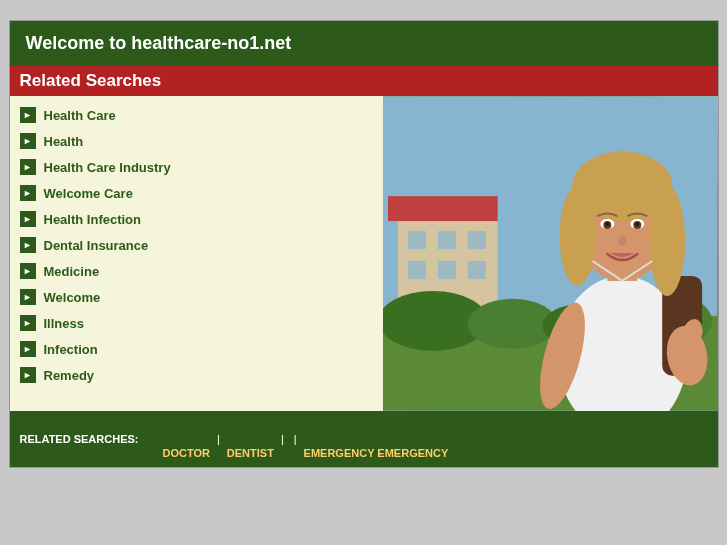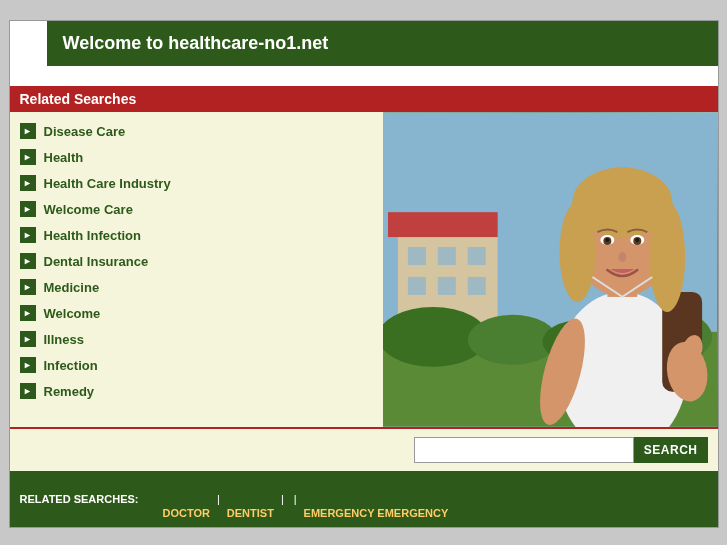--- a/index.html
+++ b/index.html
@@ -16,29 +16,27 @@
       width: 710px;
       background: #fff;
       border: 1px solid #999;
     }
     .header-bar {
       background: #2d5a1b;
       color: #fff;
       font-size: 18px;
       font-weight: bold;
       padding: 12px 16px;
-      margin-left: 37px;
     }
     .related-searches-bar {
       background: #b22222;
       color: #fff;
-      font-size: 14px;
+      font-size: 17px;
       font-weight: bold;
       padding: 5px 10px;
-      margin-top: 20px;
     }
     .main-content {
       display: flex;
       background: #f5f5dc;
     }
     .left-panel {
       width: 375px;
       background: #f5f5dc;
       padding: 6px 0;
     }
@@ -152,21 +150,21 @@
   <div class="related-searches-bar">
     <span>Related Searches</span>
   </div>
 
   <div class="main-content">
 
     <div class="left-panel">
 
       <div class="list-item">
         <span class="bullet-icon">►</span>
-        <span class="list-item-text">Disease Care</span>
+        <span class="list-item-text">Health Care</span>
       </div>
       <div class="list-item">
         <span class="bullet-icon">►</span>
         <span class="list-item-text">Health</span>
       </div>
       <div class="list-item">
         <span class="bullet-icon">►</span>
         <span class="list-item-text">Health Care Industry</span>
       </div>
       <div class="list-item">
@@ -266,24 +264,20 @@
           <path d="M210,165 L240,185 L270,165" stroke="#ddd" stroke-width="2" fill="none"></path>
 
           <ellipse cx="305" cy="260" rx="20" ry="30" fill="#d4956a" transform="rotate(-10,305,260)"></ellipse>
           <ellipse cx="310" cy="238" rx="10" ry="15" fill="#d4956a" transform="rotate(15,310,238)"></ellipse>
         </svg>
       </div>
     </div>
 
   </div>
 
-  <div class="search-bar-area">
-    <input type="text" class="search-input" placeholder="" style="">
-    <button class="search-button">SEARCH</button>
-  </div>
 
   <div class="bottom-bar">
     <span class="bottom-label">RELATED SEARCHES:</span>
     <span class="bottom-link">DOCTOR</span>
     <span class="bottom-separator">|</span>
     <span class="bottom-link">DENTIST</span>
     <span class="bottom-separator">|</span>
     <span class="bottom-separator">|</span>
     <span class="bottom-link">EMERGENCY EMERGENCY</span>
   </div>

